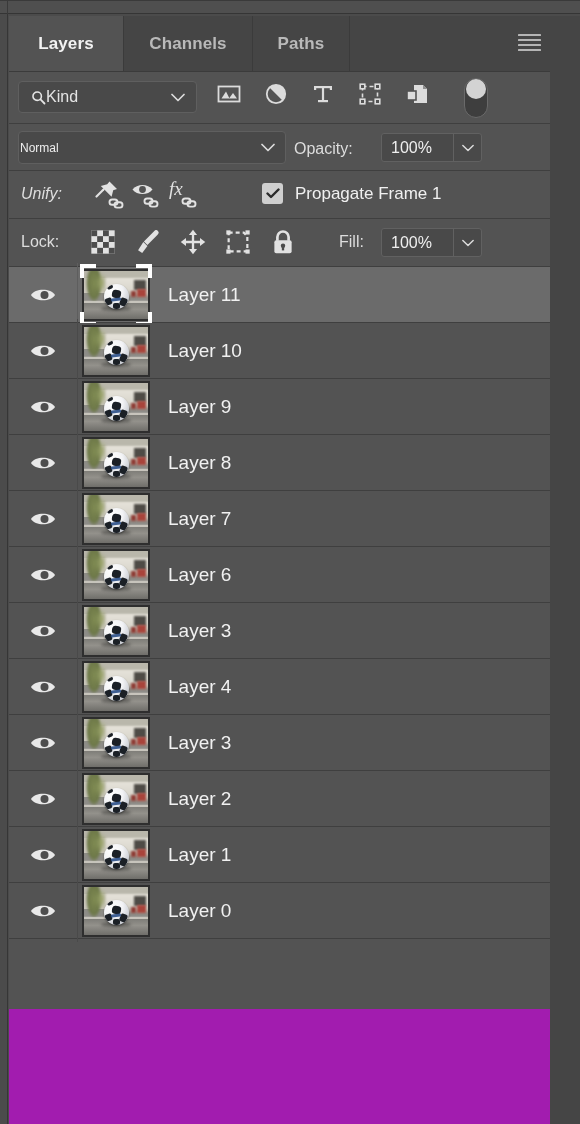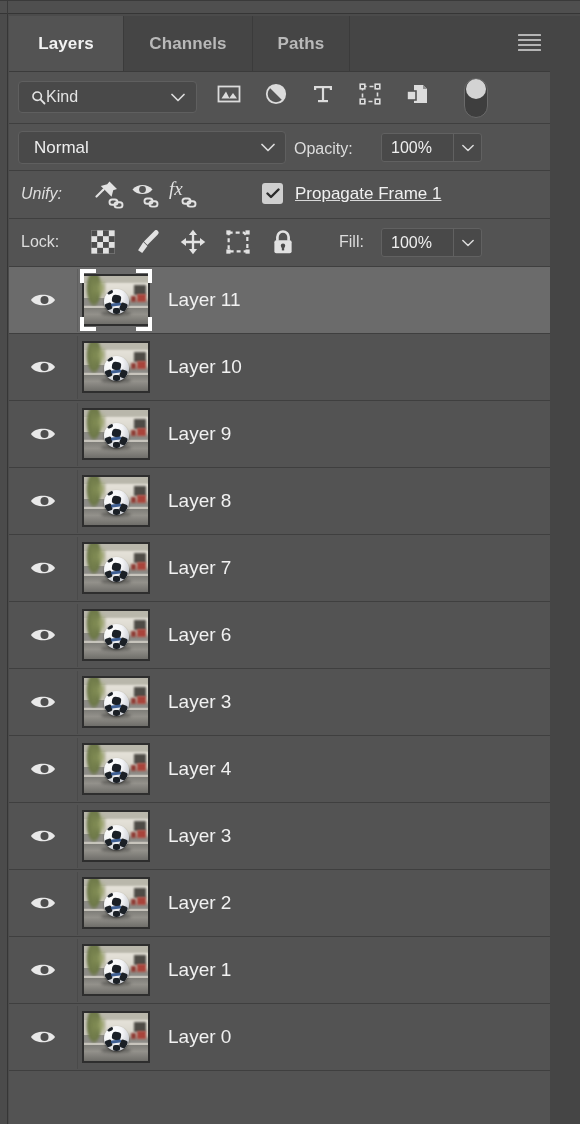--- a/index.html
+++ b/index.html
@@ -176,22 +176,22 @@
     width: 268px; height: 33px;
     background: #494949;
     border: 1px solid #5f5f5f;
     border-radius: 4px;
     box-sizing: border-box;
     display: flex;
     align-items: center;
     cursor: pointer;
   }
   .blendbox .blendlabel {
-    margin-left: 15px;
-    font-size: 17px;
+    margin-left: 1px;
+    font-size: 12px;
     color: #eeeeee;
   }
   .blendbox .chev { position:absolute; right: 10px; top: 11px; }
 
   .oplabel {
     position: absolute;
     left: 285px; top: 16px;
     font-size: 16px;
     color: #dddddd;
   }
@@ -246,21 +246,20 @@
     gap: 4px;
   }
   .uicon { width: 34px; height: 34px; display:block; cursor:pointer; }
 
   .propwrap {
     position: absolute;
     left: 253px; top: 12px;
     display: flex;
     align-items: center;
     cursor: pointer;
-    text-decoration: underline;
   }
   .checkbox {
     width: 21px; height: 21px;
     background: #cfcfcf;
     border-radius: 3px;
     display: flex;
     align-items: center;
     justify-content: center;
   }
   .proplabel {
@@ -293,21 +292,21 @@
     color: #dddddd;
   }
 
   
   .layerlist {
     position: relative;
     background: #535353;
   }
   .layerrow {
     position: relative;
-    height: 67px;
+    height: 56px;
     border-bottom: 1px solid #3f3f3f;
     box-sizing: border-box;
     display: flex;
     align-items: center;
     cursor: default;
     background: #535353;
   }
   .layerrow.selected { background: #6b6b6b; }
   .eyecell {
     width: 69px;

